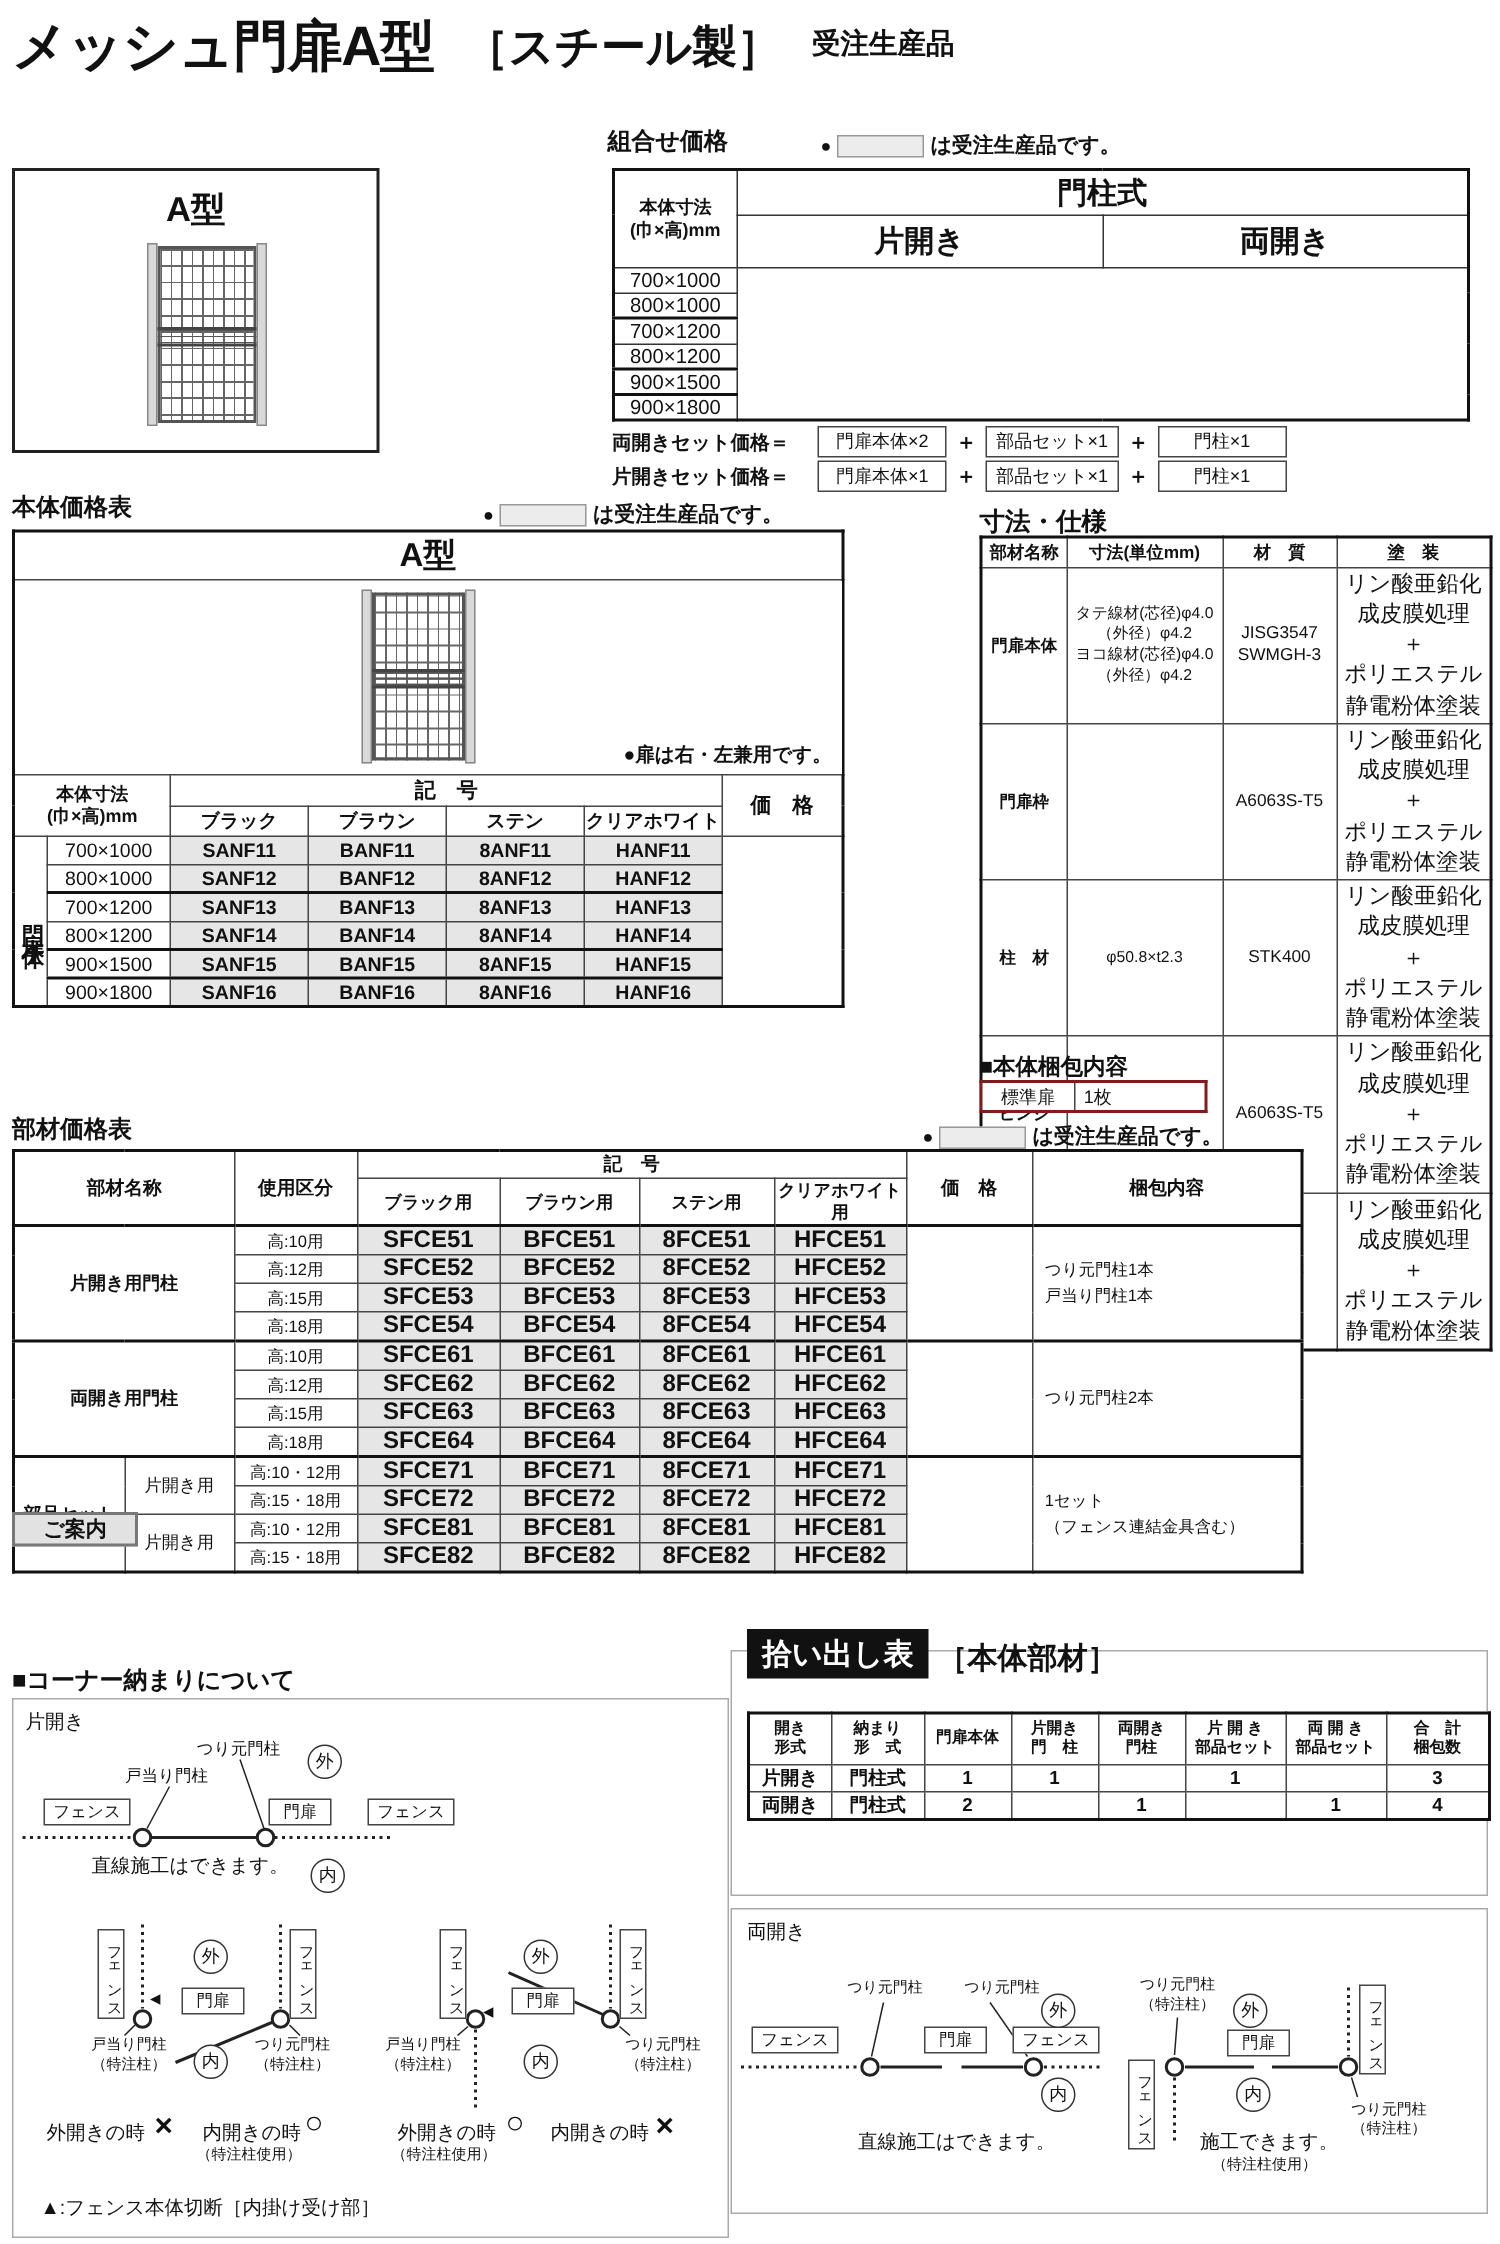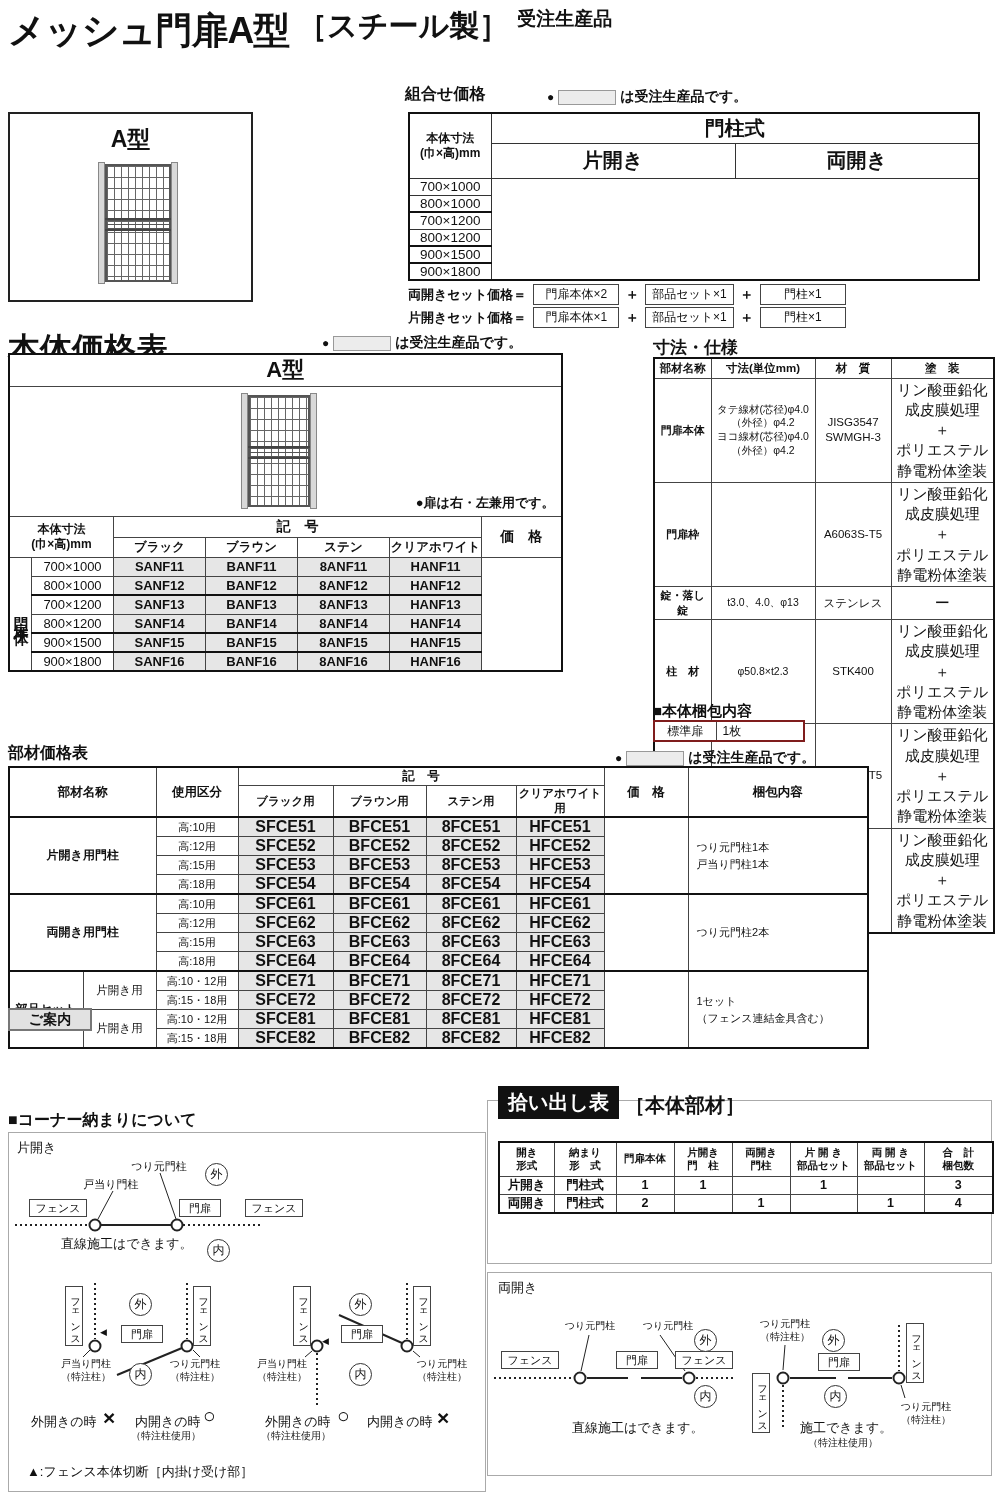--- a/index.html
+++ b/index.html
@@ -4,21 +4,21 @@
 <style>
 *{box-sizing:border-box;margin:0;padding:0}
 html,body{background:#fff}
 body{width:1000px;height:1496px;position:relative;color:#111;
   font-family:"Liberation Sans","DejaVu Sans",sans-serif;}
 .abs{position:absolute}
 table{border-collapse:collapse;background:#fff}
 th,td{border:1px solid #444;text-align:center;vertical-align:middle}
 table.framed{border:2px solid #111}
 
-.title-row{display:flex;align-items:flex-start;gap:8px}
+.title-row{display:flex;align-items:center;gap:20px}
 .t-main{font-size:37px;font-weight:900;letter-spacing:-1px}
 .t-sub{font-size:30px;font-weight:800}
 .t-badge{font-size:19px;font-weight:800;padding-bottom:5px}
 
 .legend{display:flex;align-items:center;gap:4px;font-weight:bold;font-size:14px}
 .legend .bullet{font-size:12px}
 .legend .swatch{width:58px;height:15px;background:#ececec;border:1px solid #999;display:inline-block}
 
 .h-big{font-size:16px;font-weight:bold}
 .h-mid{font-size:17px;font-weight:bold}
@@ -36,21 +36,21 @@
 
 .combo-table th,.combo-table td{border-color:#333}
 .combo-table .size-head{font-size:12px;font-weight:bold;white-space:pre-line;line-height:1.25}
 .combo-table .post-head{font-size:20px;font-weight:bold;height:30px}
 .combo-table .leaf-head{font-size:20px;font-weight:bold;height:35px}
 .combo-table .size-cell{font-size:13.5px;height:17px;padding:0 2px}
 .combo-table .empty-prices{background:#fff}
 .thick-bottom td{border-bottom:2px solid #111}
 
 .formula{display:flex;align-items:center;height:23px;font-size:13px}
-.f-label{font-weight:bold;margin-right:4px}
+.f-label{font-weight:bold;margin-right:16px}
 .f-box{border:1px solid #444;min-width:86px;text-align:center;font-size:12px;padding:1px 6px;margin:0 3px;background:#fff}
 .f-plus{font-size:14px;font-weight:bold;margin:0 3px}
 
 .body-table .model-row{font-size:22px;font-weight:bold;height:32px}
 .body-table .illus-cell{height:130px;position:relative;background:#fff}
 .body-table .door-note{position:absolute;right:6px;bottom:4px;font-size:13px;font-weight:bold}
 .body-table .size-head{font-size:12px;font-weight:bold;white-space:pre-line;line-height:1.25}
 .body-table .code-head{font-size:14px;font-weight:bold;height:21px}
 .body-table .price-head{font-size:14px;font-weight:bold}
 .body-table .color-head{font-size:12.5px;font-weight:bold;height:20px}
@@ -180,21 +180,21 @@
     <div class="formula">
       <span class="f-label">片開きセット価格＝</span>
       <span class="f-box">門扉本体×1</span>
       <span class="f-plus">＋</span>
       <span class="f-box">部品セット×1</span>
       <span class="f-plus">＋</span>
       <span class="f-box">門柱×1</span>
     </div>
   </div>
 
-<div class="abs h-big" style="left:8px;top:328px;font-size:32px">本体価格表</div>
+<div class="abs h-big" style="left:8px;top:328px;font-size:16px">本体価格表</div>
 <div class="abs legend" style="left:322px;top:334px">
   <span class="bullet">●</span>
   <span class="swatch"></span>
   <span>は受注生産品です。</span>
 </div>
 <table class="abs framed body-table" style="left:8px;top:353px">
   <colgroup>
     <col style="width:22px">
       <col style="width:82px">
       <col style="width:92px">
@@ -307,26 +307,20 @@
 ＋
 ポリエステル静電粉体塗装</td>
       </tr>
       <tr style="height: 60px;">
         <td class="spec-name">門扉枠</td>
         <td class="spec-dim"></td>
         <td class="spec-mat">A6063S-T5</td>
         <td class="spec-coat">リン酸亜鉛化成皮膜処理
 ＋
 ポリエステル静電粉体塗装</td>
-      </tr>
-      <tr style="height: 32px;">
-        <td class="spec-name">錠・落し錠</td>
-        <td class="spec-dim">t3.0、4.0、φ13</td>
-        <td class="spec-mat">ステンレス</td>
-        <td class="spec-coat">ー</td>
       </tr>
       <tr style="height: 60px;">
         <td class="spec-name">柱　材</td>
         <td class="spec-dim">φ50.8×t2.3</td>
         <td class="spec-mat">STK400</td>
         <td class="spec-coat">リン酸亜鉛化成皮膜処理
 ＋
 ポリエステル静電粉体塗装</td>
       </tr>
       <tr style="height: 55px;">

